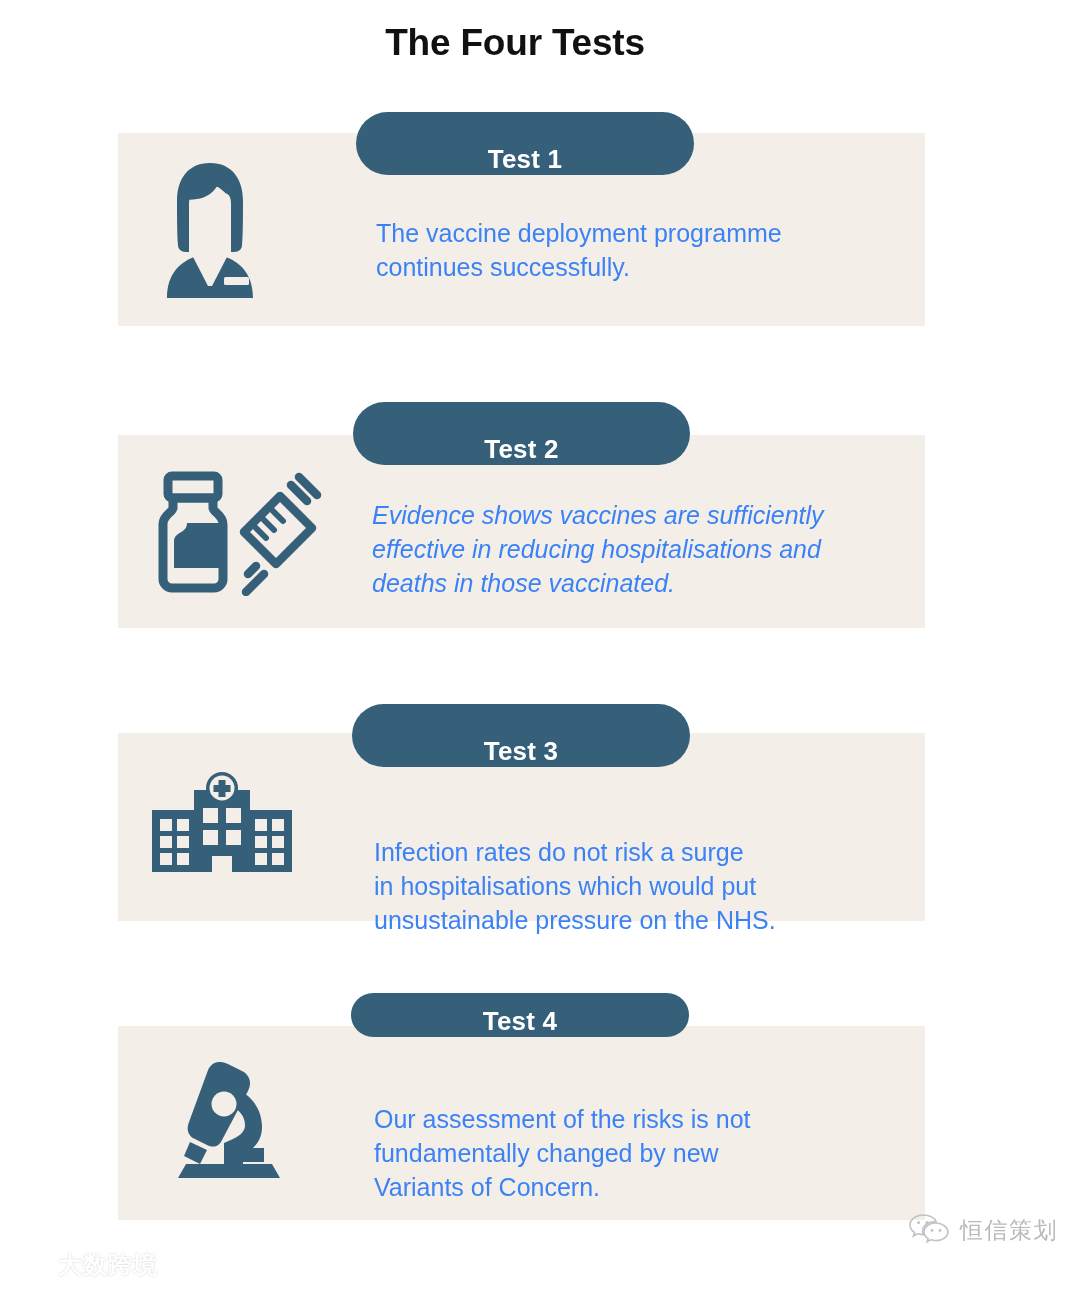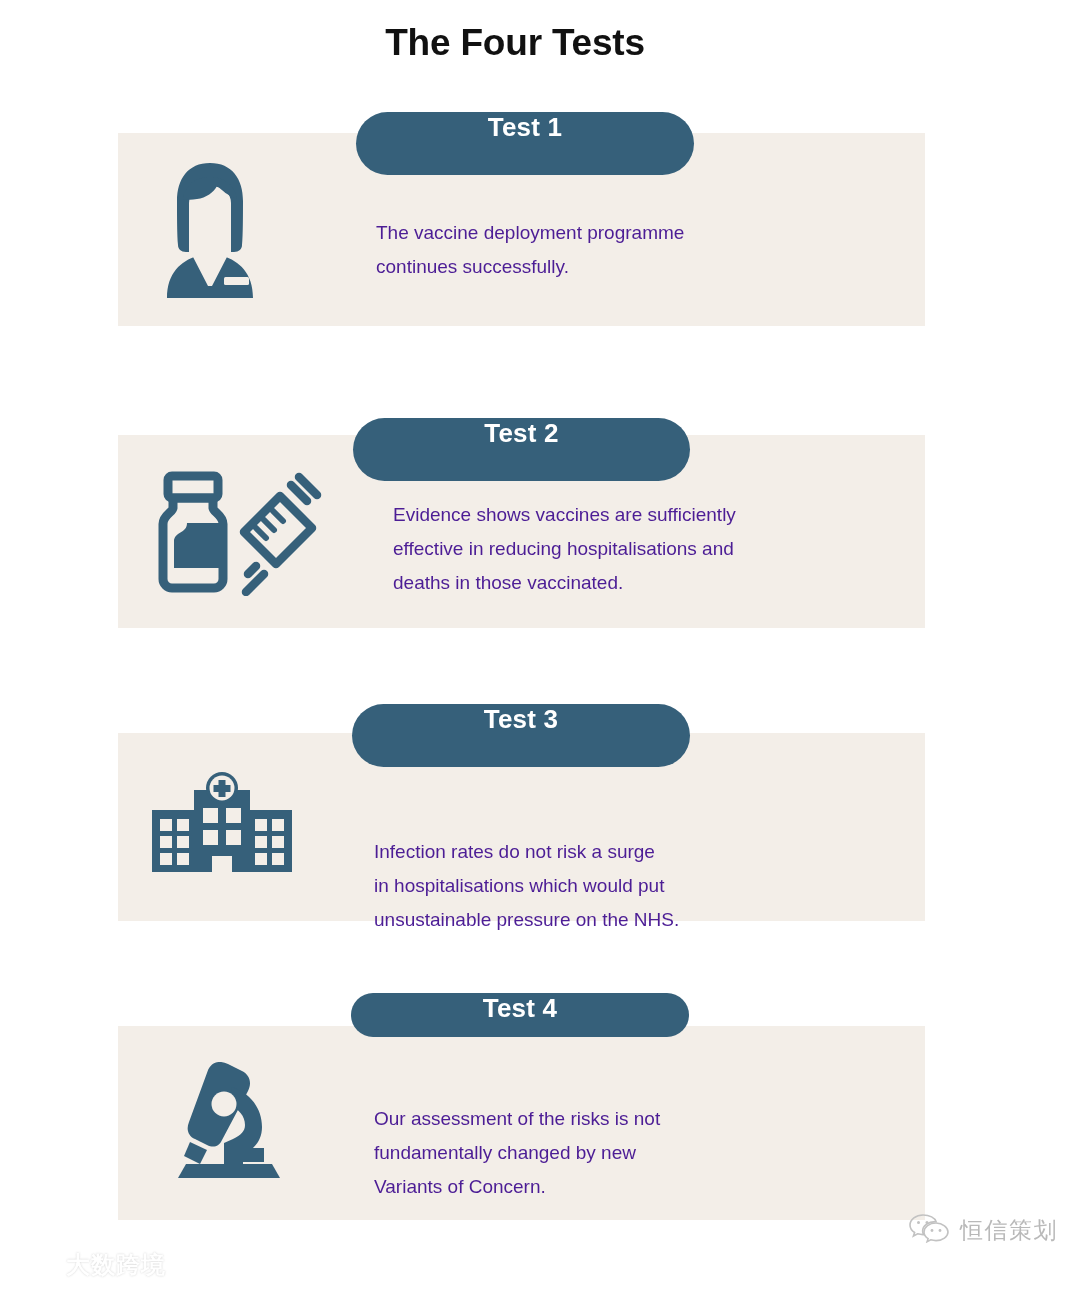--- a/index.html
+++ b/index.html
@@ -49,47 +49,47 @@
     background: #f3eee8;
   }
   .pill {
     position: absolute;
     background: #36607a;
     border-radius: 34px;
     color: #ffffff;
     font-size: 26px;
     font-weight: bold;
     display: flex;
-    align-items: flex-start;
+    align-items: flex-end;
     justify-content: center;
     letter-spacing: 0.2px;
   }
   .body-text {
     position: absolute;
-    color: #4c1d95;
-    font-size: 19px;
+    color: #3b82f6;
+    font-size: 25px;
     line-height: 34px;
     white-space: pre-line;
   }
   .icon-wrap {
     position: absolute;
     display: block;
   }
   .icon-wrap svg { display: block; }
 
   
   #block1 .card  { top: 133px;  height: 193px; }
   #block1 .pill  { left: 356px; top: 112px; width: 338px; height: 63px; }
   #block1 .body-text { left: 376px; top: 216px; }
   #block1 .icon-wrap { left: 152px; top: 163px; }
 
   
   #block2 .card  { top: 435px;  height: 193px; }
-  #block2 .pill  { left: 353px; top: 402px; width: 337px; height: 63px; margin-top: 16px; }
-  #block2 .body-text { left: 393px; top: 498px; }
+  #block2 .pill  { left: 353px; top: 402px; width: 337px; height: 63px; }
+  #block2 .body-text { left: 372px; top: 498px; font-style: italic; }
   #block2 .icon-wrap { left: 152px; top: 470px; }
 
   
   #block3 .card  { top: 733px;  height: 188px; }
   #block3 .pill  { left: 352px; top: 697px; width: 338px; height: 63px; margin-top: 7px; }
   #block3 .body-text { left: 374px; top: 791px; margin-top: 44px; }
   #block3 .icon-wrap { left: 146px; top: 772px; }
 
   
   #block4 .card  { top: 1026px; height: 194px; }
@@ -97,21 +97,20 @@
   #block4 .body-text { left: 374px; top: 1086px; margin-top: 16px; }
   #block4 .icon-wrap { left: 168px; top: 1062px; }
 
   
   .wm-left {
     position: absolute;
     left: 12px;
     bottom: 8px;
     display: flex;
     align-items: center;
-    gap: 8px;
     opacity: 0.92;
   }
   .wm-left .wm-text {
     font-size: 24px;
     font-weight: bold;
     color: #ffffff;
     text-shadow: 0 0 2px rgba(160,160,160,0.55);
     letter-spacing: 1px;
   }
   .wm-right {

